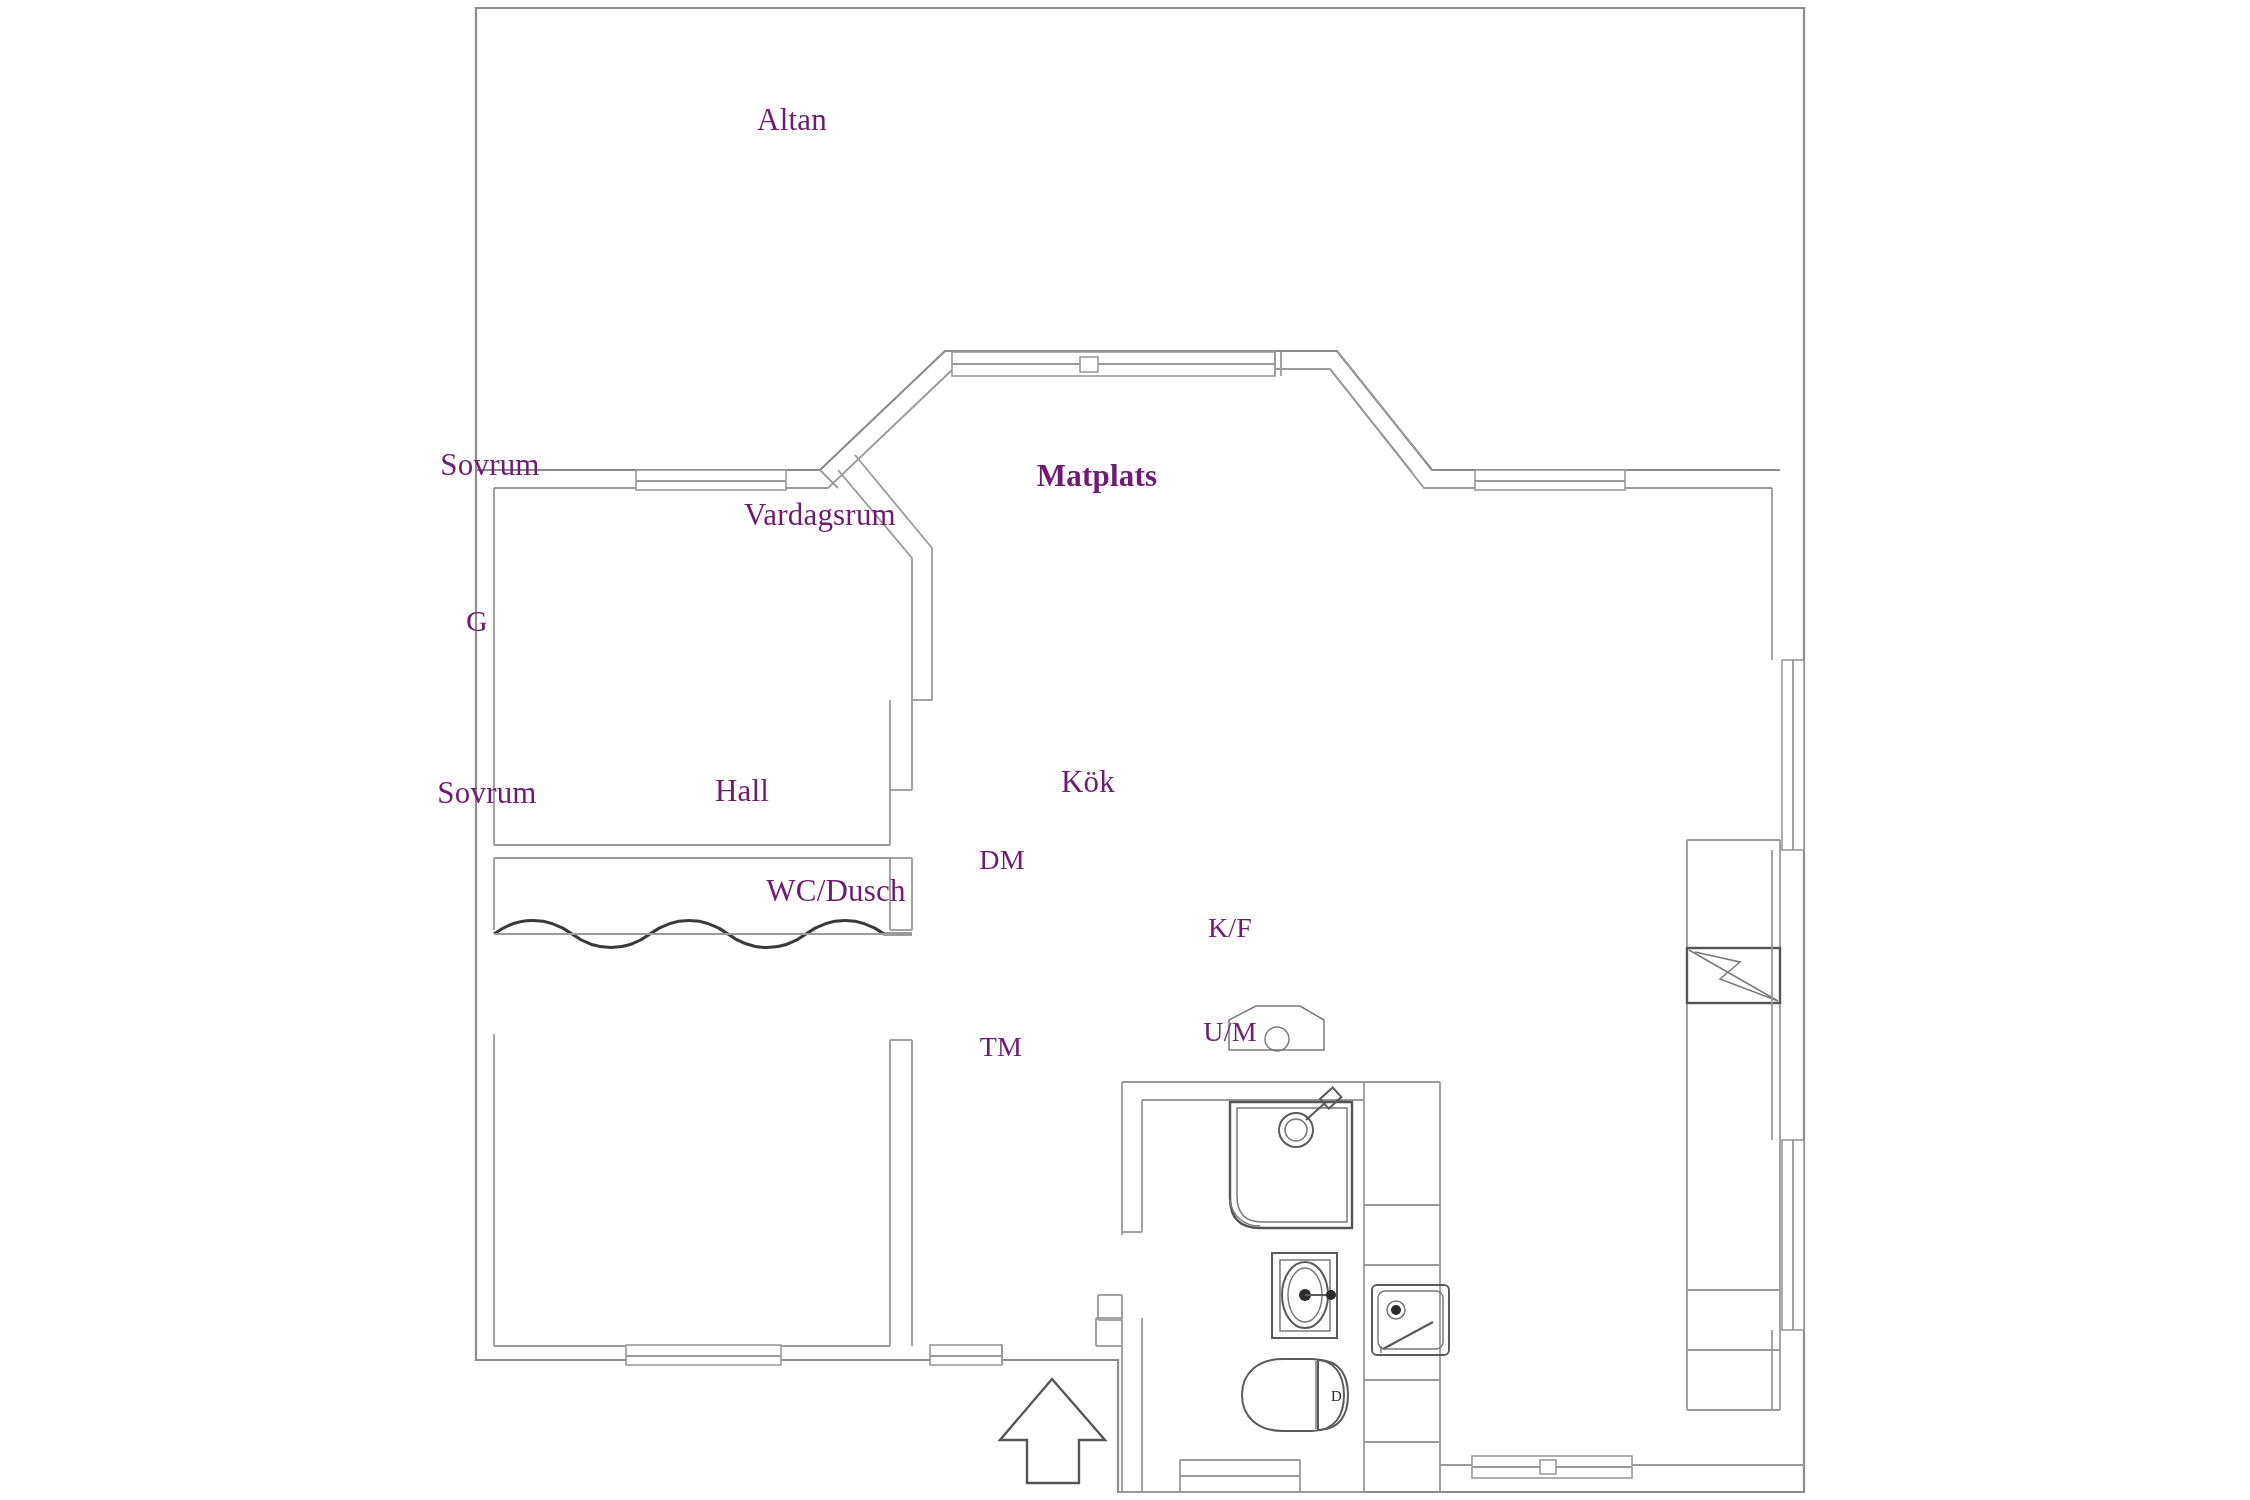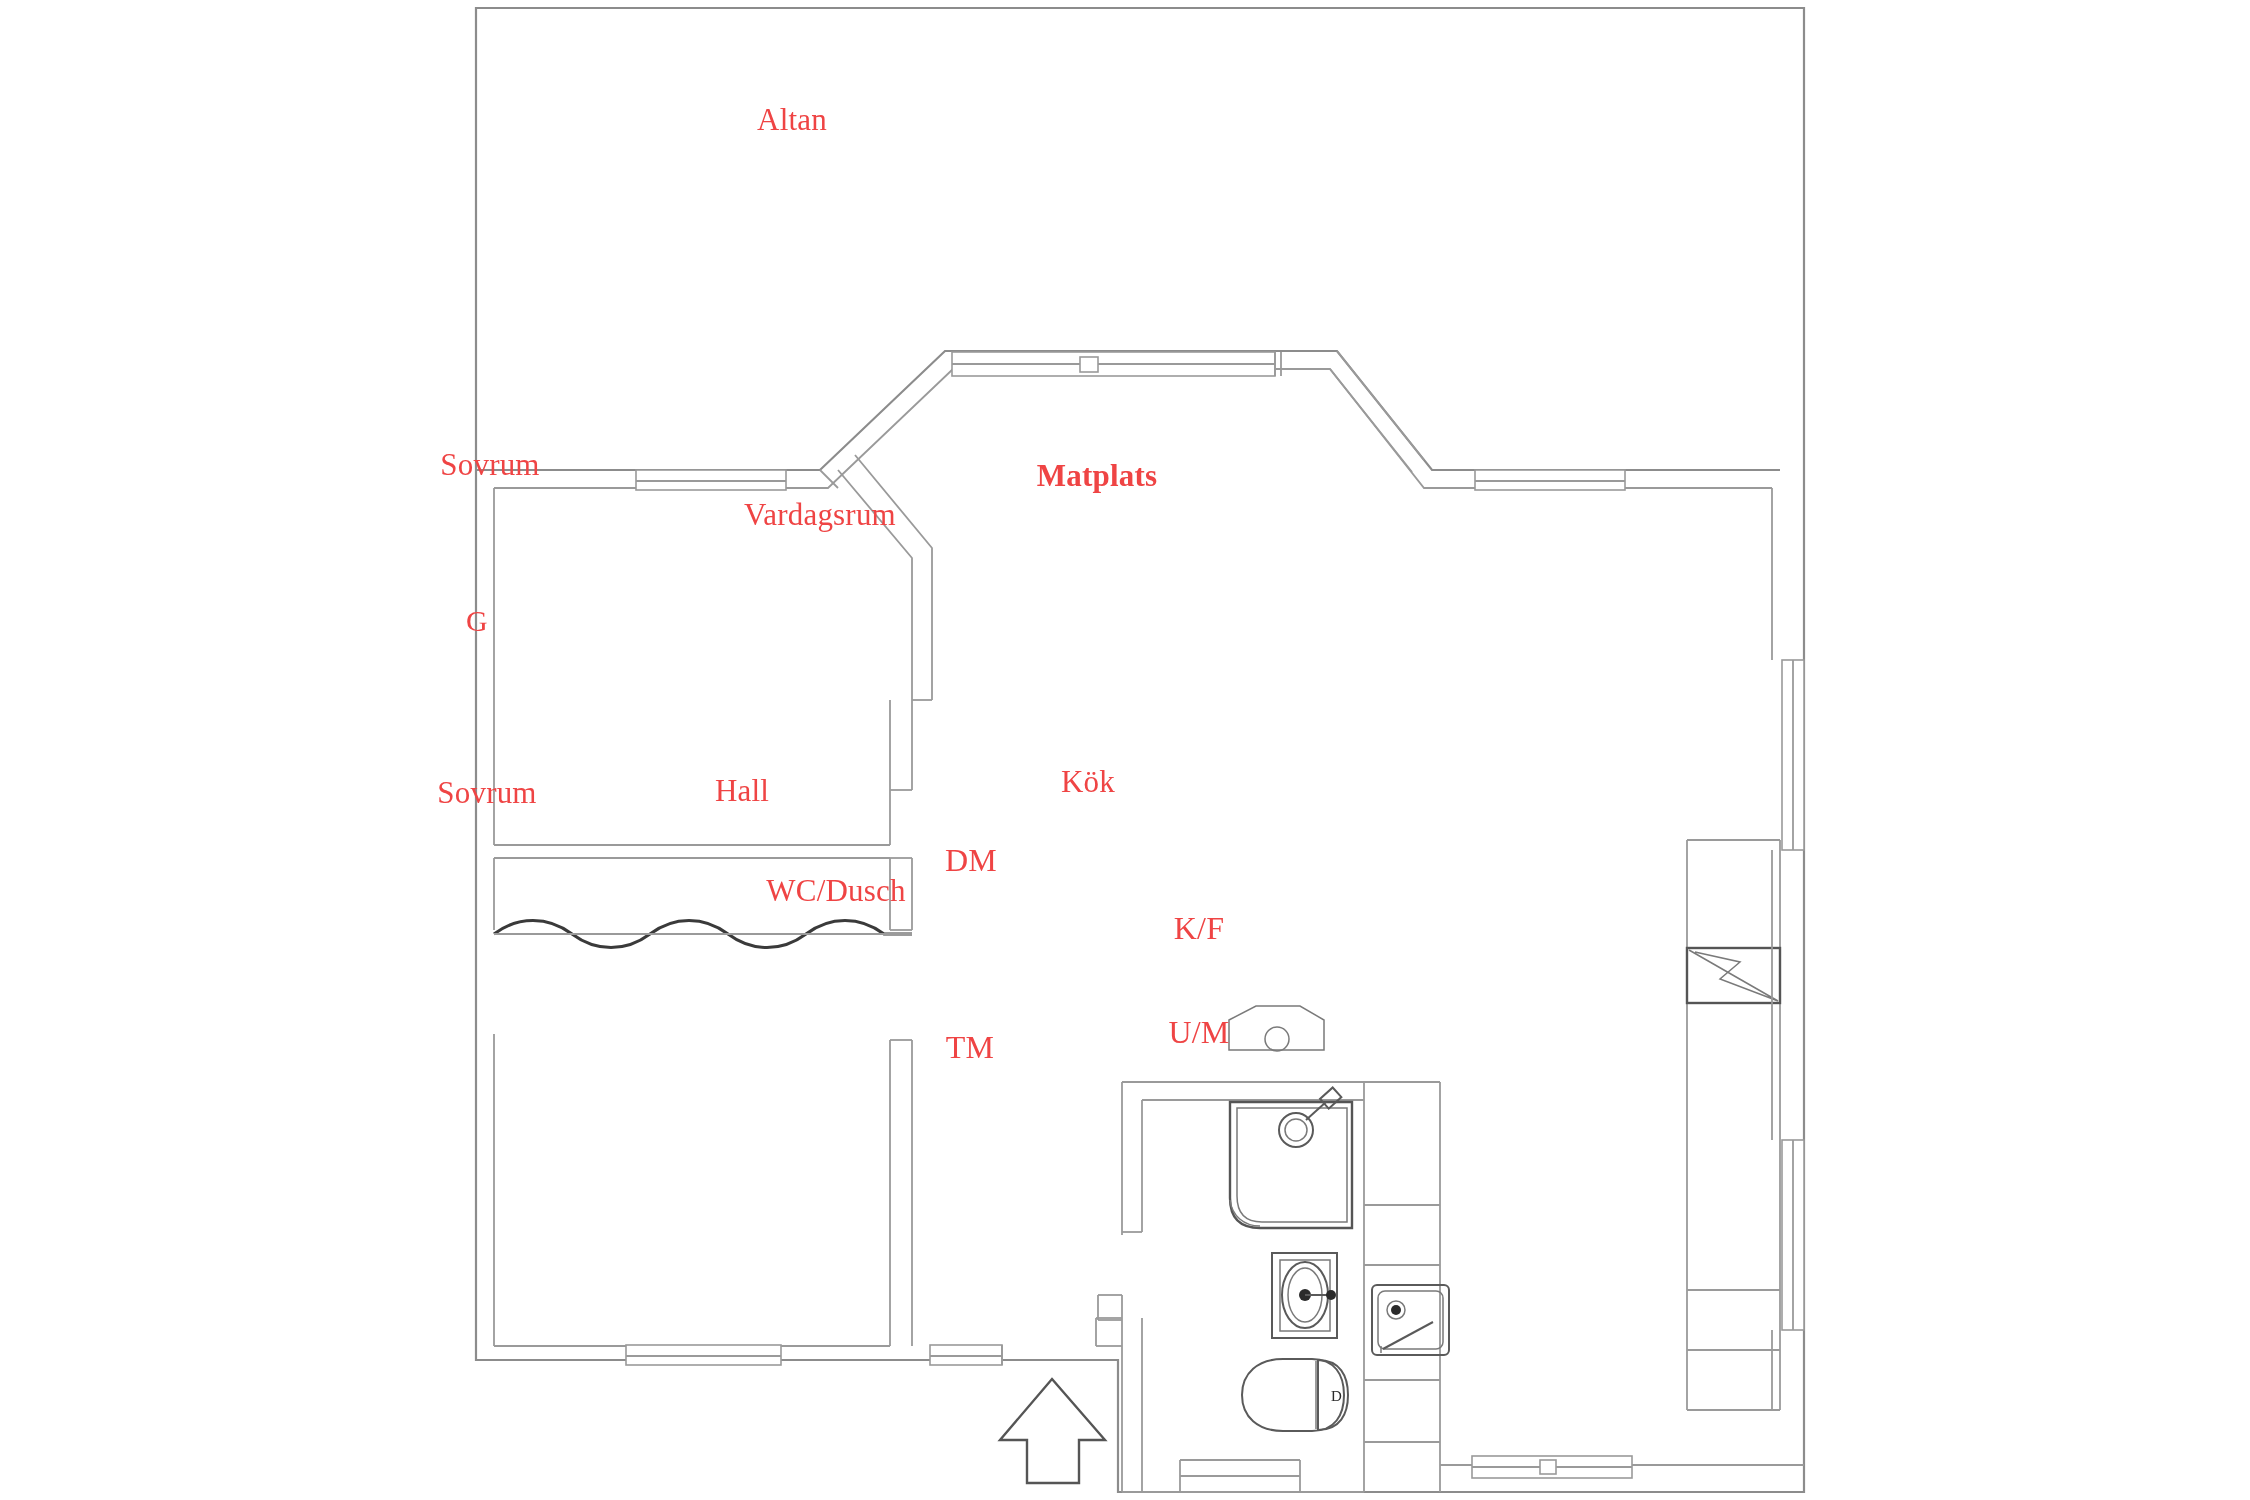--- a/index.html
+++ b/index.html
@@ -22,29 +22,29 @@
   #plan-svg {
     position: absolute;
     left: 0;
     top: 0;
     width: 2250px;
     height: 1500px;
     display: block;
   }
   .room-label {
     position: absolute;
-    color: #ef4444;
+    color: #701a75;
     white-space: nowrap;
     transform: translate(-50%, -50%);
     line-height: 1;
     letter-spacing: 0.2px;
   }
   .lbl-big   { font-size: 31px; }
   .lbl-mid   { font-size: 30px; }
-  .lbl-small { font-size: 32px; }
+  .lbl-small { font-size: 28px; margin-left: 31px; }
 </style>
 </head>
 <body>
 
 <div id="floorplan-root">
 
   <svg id="plan-svg" viewBox="0 0 2250 1500" preserveAspectRatio="none">
 
     <defs>
       <style>

